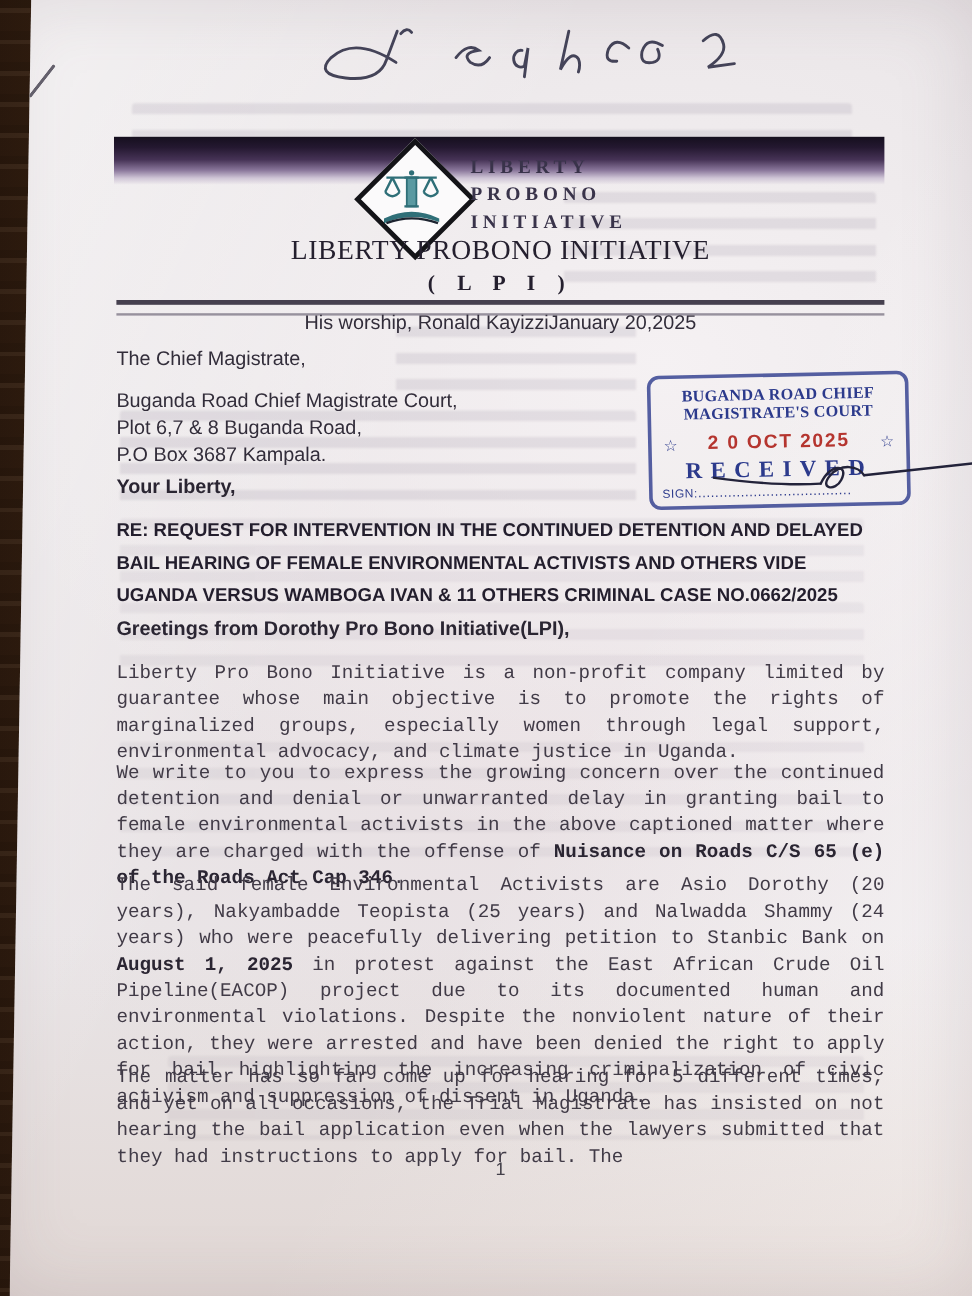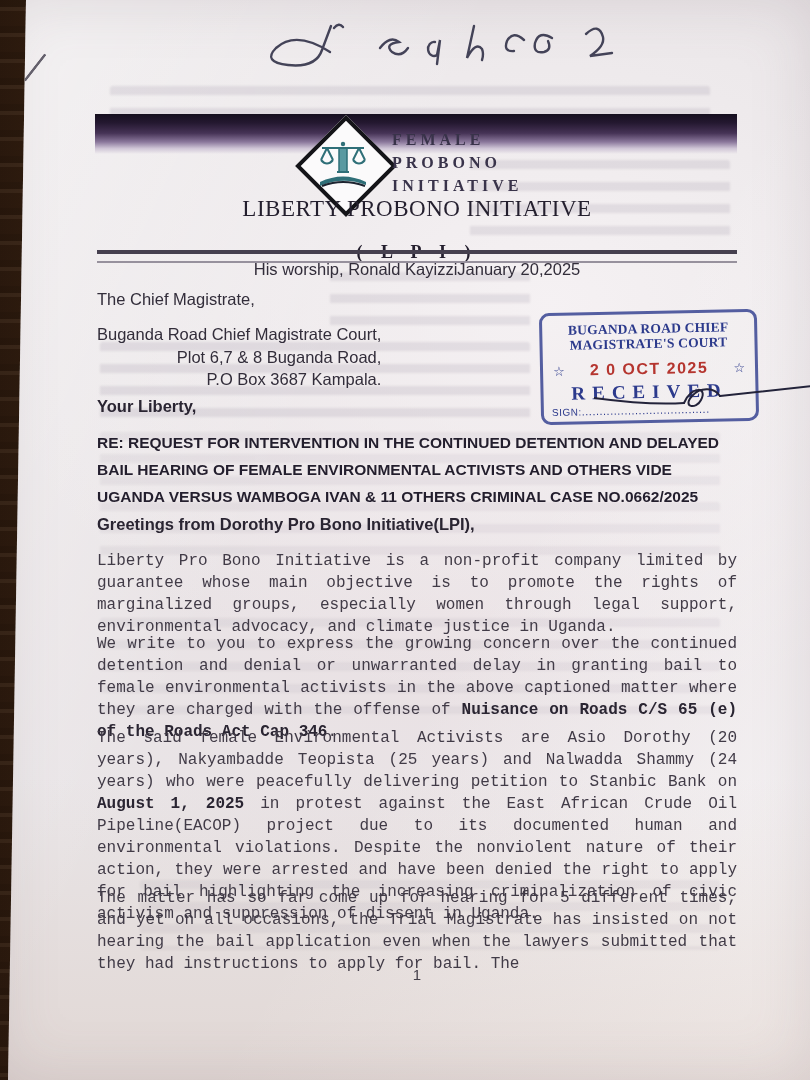--- a/index.html
+++ b/index.html
@@ -33,28 +33,28 @@
   #logo-wrap{position:absolute;left:293px;top:116px;width:100px;height:96px;}
   #diamond{position:absolute;left:17px;top:14px;width:64px;height:64px;transform:rotate(45deg);
     background:#fbfafb;border:4px solid #141418;}
   #scales-svg{position:absolute;left:21px;top:20px;}
   .org-lines{position:absolute;left:392px;top:128px;font-family:"Liberation Serif", serif;
     font-size:16px;font-weight:600;letter-spacing:4px;color:#39334a;line-height:23px;}
   .org-lines div{white-space:nowrap;}
   #doc-title{position:absolute;top:196px;width:100%;text-align:center;
     font-family:"Liberation Serif", serif;font-weight:400;font-size:23px;letter-spacing:.5px;color:#241f2e;}
   #doc-subtitle{position:absolute;top:226px;width:100%;text-align:center;
-    font-family:"Liberation Serif", serif;font-weight:700;font-size:18px;letter-spacing:7px;color:#241f2e;margin-top:16px;}
+    font-family:"Liberation Serif", serif;font-weight:700;font-size:18px;letter-spacing:7px;color:#241f2e;}
   #rule{position:absolute;top:250px;width:100%;height:7px;
     border-top:4px solid #46404f;border-bottom:2px solid #97919d;}
 
   
   #addr-row{position:absolute;top:260px;width:100%;display:flex;justify-content:center;font-size:16.5px;color:#322d3a;}
   #chief{position:absolute;top:290px;font-size:16.5px;color:#322d3a;}
-  #court-block{position:absolute;top:323px;font-size:16.5px;line-height:22.5px;color:#322d3a;text-align:right;}
+  #court-block{position:absolute;top:323px;font-size:16.5px;line-height:22.5px;color:#322d3a;}
 
   
   #stamp{position:absolute;left:540px;top:311px;width:196px;transform:rotate(-1.2deg);
     border:3px solid rgba(44,58,140,0.8);border-radius:10px;padding:7px 8px 4px;
     color:#2c3a8c;text-align:center;background:rgba(255,255,255,0.06);z-index:4;}
   .stamp-h{font-family:"Liberation Serif", serif;font-weight:700;font-size:13.5px;line-height:15px;letter-spacing:.2px;}
   #stamp-date-row{display:flex;align-items:center;justify-content:space-between;margin-top:9px;padding:0 2px;}
   .stamp-star{font-size:13px;color:#2c3a8c;}
   #stamp-date{color:#b5352f;font-weight:700;font-size:16px;letter-spacing:1.5px;white-space:nowrap;}
   #stamp-received{font-family:"Liberation Serif", serif;font-weight:700;font-size:19px;letter-spacing:7px;margin-top:3px;}
@@ -116,21 +116,21 @@
         <path d="M45 12 L39 24 M45 12 L51 24"></path>
         <path d="M39 24 Q45 31 51 24"></path>
         <rect x="25" y="12" width="8" height="24" fill="#5a99a1" stroke="#2f6f78" stroke-width="1.5"></rect>
         <path d="M23 12 h12 M23 36 h12"></path>
       </g>
       <path d="M6 46 Q29 35 52 46 L52 49 Q29 40 6 50 Z" fill="#2f6f78"></path>
       <path d="M8 50 Q29 42 51 50" stroke="#1d2430" stroke-width="2" fill="none"></path>
     </svg>
   </div>
   <div class="org-lines">
-    <div>FEMALE</div>
+    <div>LIBERTY</div>
     <div>PROBONO</div>
     <div>INITIATIVE</div>
   </div>
 
   <div class="content">
     <div id="doc-title">LIBERTY PROBONO INITIATIVE</div>
     <div id="doc-subtitle">( L P I )</div>
     <div id="rule"></div>
 
     <div id="addr-row">

